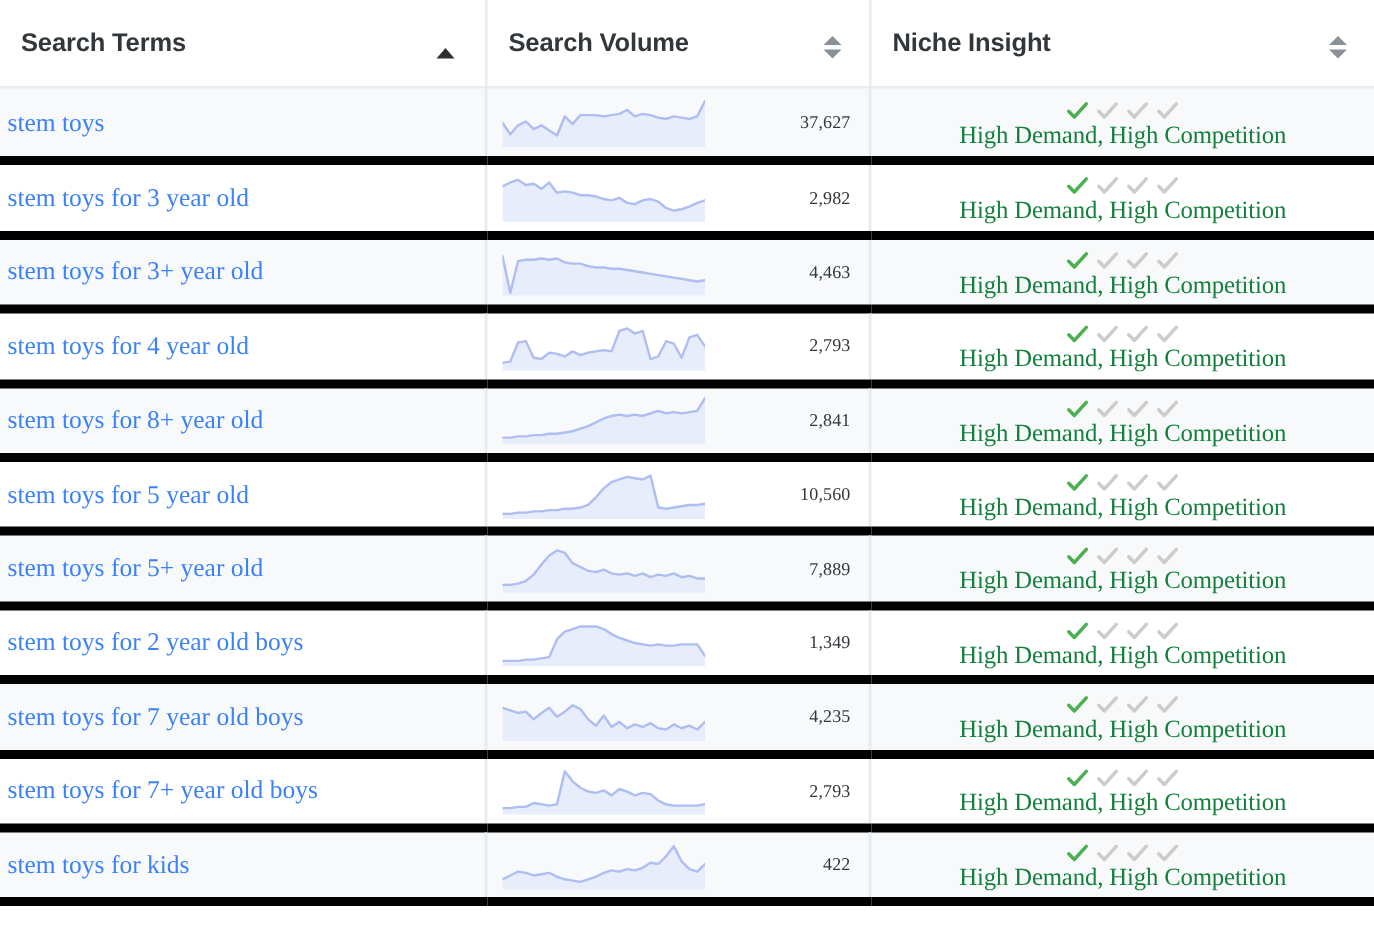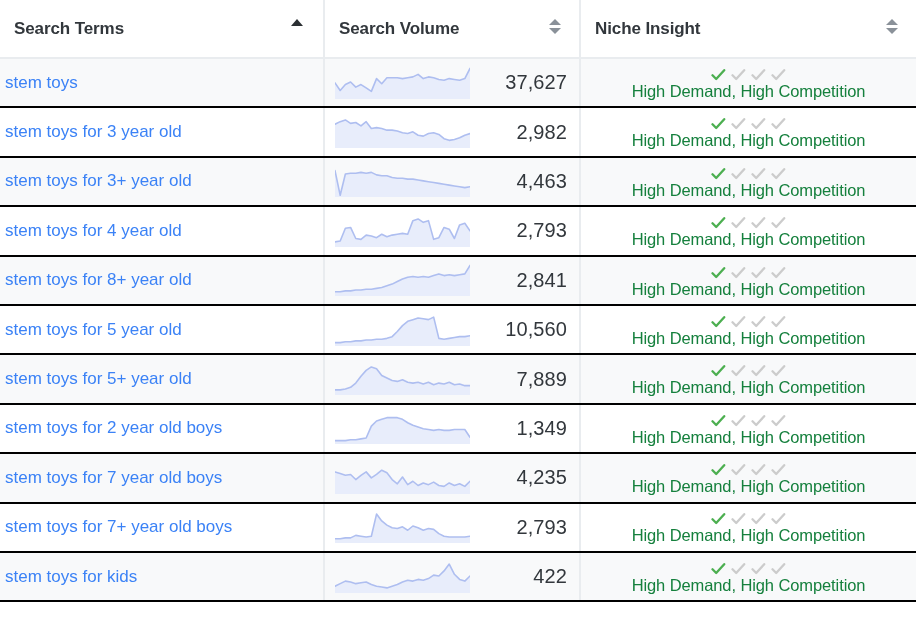--- a/index.html
+++ b/index.html
@@ -34,21 +34,21 @@
     position: relative;
     cursor: pointer;
     box-sizing: border-box;
   }
   thead th.col-term   { border-right: 2px solid #e9ecef; text-align: left; }
   thead th.col-volume { border-right: 2px solid #e9ecef; text-align: left; }
   thead th.col-niche  { text-align: left; margin-left: 34px; }
 
   .th-inner {
     display: flex;
-    align-items: flex-start;
+    align-items: flex-end;
     justify-content: space-between;
     width: 100%;
   }
 
   .th-label {
     font-size: 17px;
     font-weight: bold;
     color: #32373c;
     letter-spacing: -0.1px;
     white-space: nowrap;
@@ -79,24 +79,25 @@
   }
   .sort-both i.up   { border-bottom: 6px solid #8a9199; }
   .sort-both i.down { border-top: 6px solid #8a9199; }
 
   
   tbody tr { height: 49.4px; }
   tbody tr.odd  { background: #f8f9fa; }
   tbody tr.even { background: #ffffff; }
 
   tbody td {
-    border-bottom: 2px solid #000000;
+    border-bottom: 6px solid #000000;
     padding: 0;
     vertical-align: middle;
     box-sizing: border-box;
+    font-family: Liberation Serif, serif;
   }
   tbody td.col-term {
     border-right: 2px solid #e9ecef;
     padding: 0 14px 0 5px;
   }
   tbody td.col-volume {
     border-right: 2px solid #e9ecef;
     padding: 0 12px 0 10px;
   }
   tbody td.col-niche { padding: 0 10px; }
@@ -115,21 +116,21 @@
     justify-content: space-between;
     width: 100%;
   }
   .spark {
     flex: 0 0 auto;
     width: 135px;
     height: 40px;
     display: block;
   }
   .volume-num {
-    font-size: 20px;
+    font-size: 12px;
     color: #32373c;
     white-space: nowrap;
     letter-spacing: 0.1px;
   }
 
   .niche-wrap {
     display: flex;
     flex-direction: column;
     align-items: center;
     justify-content: center;

